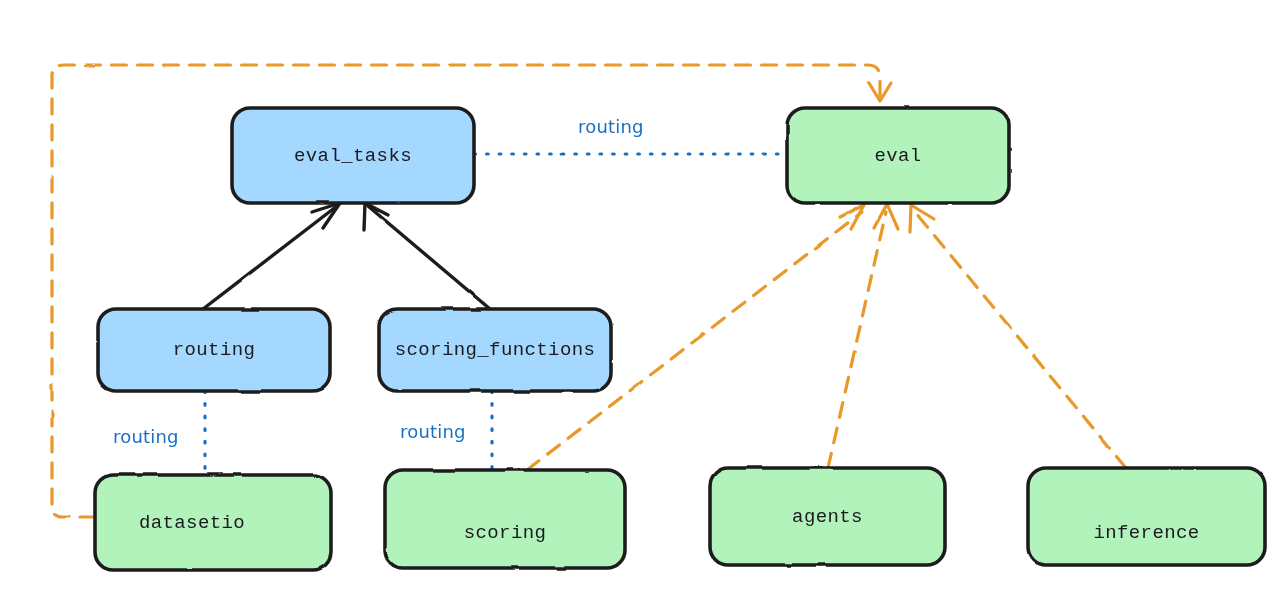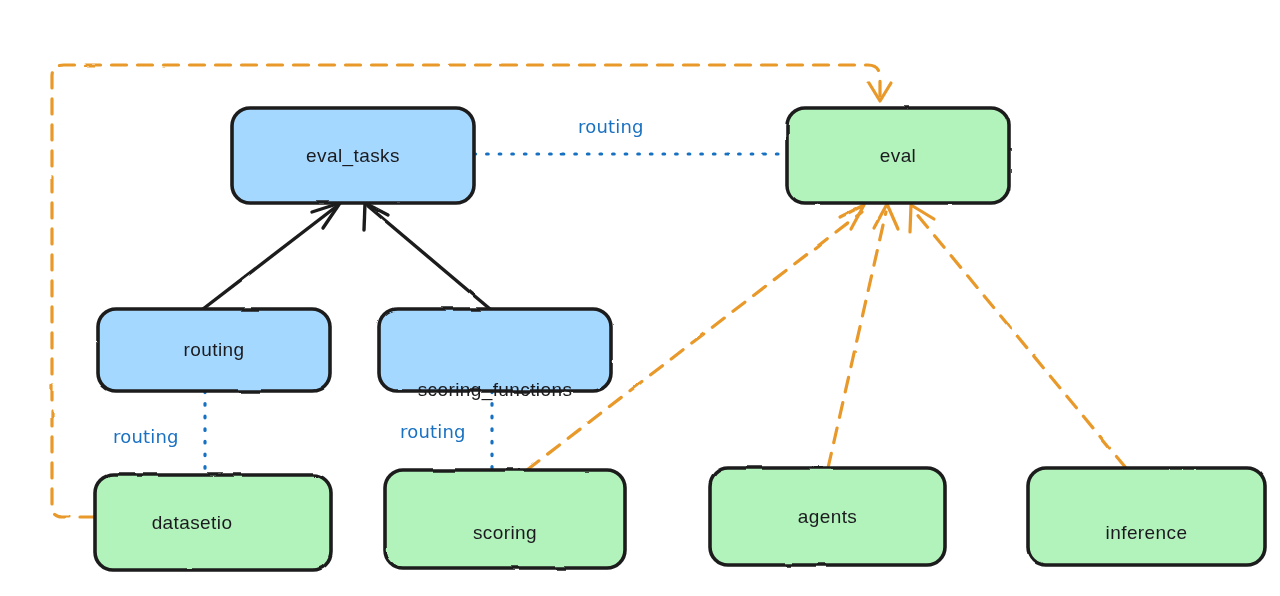--- a/index.html
+++ b/index.html
@@ -23,21 +23,21 @@
     top: 0;
     left: 0;
     width: 1280px;
     height: 596px;
   }
   .node-label {
     position: absolute;
     display: flex;
     align-items: center;
     justify-content: center;
-    font-family: Liberation Sans, sans-serif;
+    font-family: Liberation Mono, monospace;
     font-size: 19px;
     color: #1b1b1f;
     letter-spacing: 0.4px;
     pointer-events: none;
     white-space: nowrap;
   }
   .edge-label {
     position: absolute;
     font-family: "DejaVu Sans", sans-serif;
     font-size: 18px;
@@ -144,21 +144,21 @@
       </g>
     </g>
   </svg>
 
   <div class="node-label" style="left:232px; top:108px; width:242px; height:95px;">eval_tasks</div>
 
   <div class="node-label" style="left:787px; top:108px; width:222px; height:95px;">eval</div>
 
   <div class="node-label" style="left:98px; top:309px; width:232px; height:82px;">routing</div>
 
-  <div class="node-label" style="left:379px; top:309px; width:232px; height:82px;margin-top:40px;">scoring_functions</div>
+  <div class="node-label" style="left:379px; top:309px; width:232px; height:82px;">scoring_functions</div>
 
   <div class="node-label" style="left:95px; top:475px; width:194px; height:95px;">datasetio</div>
 
   <div class="node-label" style="left:385px; top:470px; width:240px; height:126px;">scoring</div>
 
   <div class="node-label" style="left:710px; top:468px; width:235px; height:97px;">agents</div>
 
   <div class="node-label" style="left:1028px; top:468px; width:237px; height:97px;margin-top:16px;">inference</div>
 
   <div class="edge-label" style="left:578px; top:116px;">routing</div>

